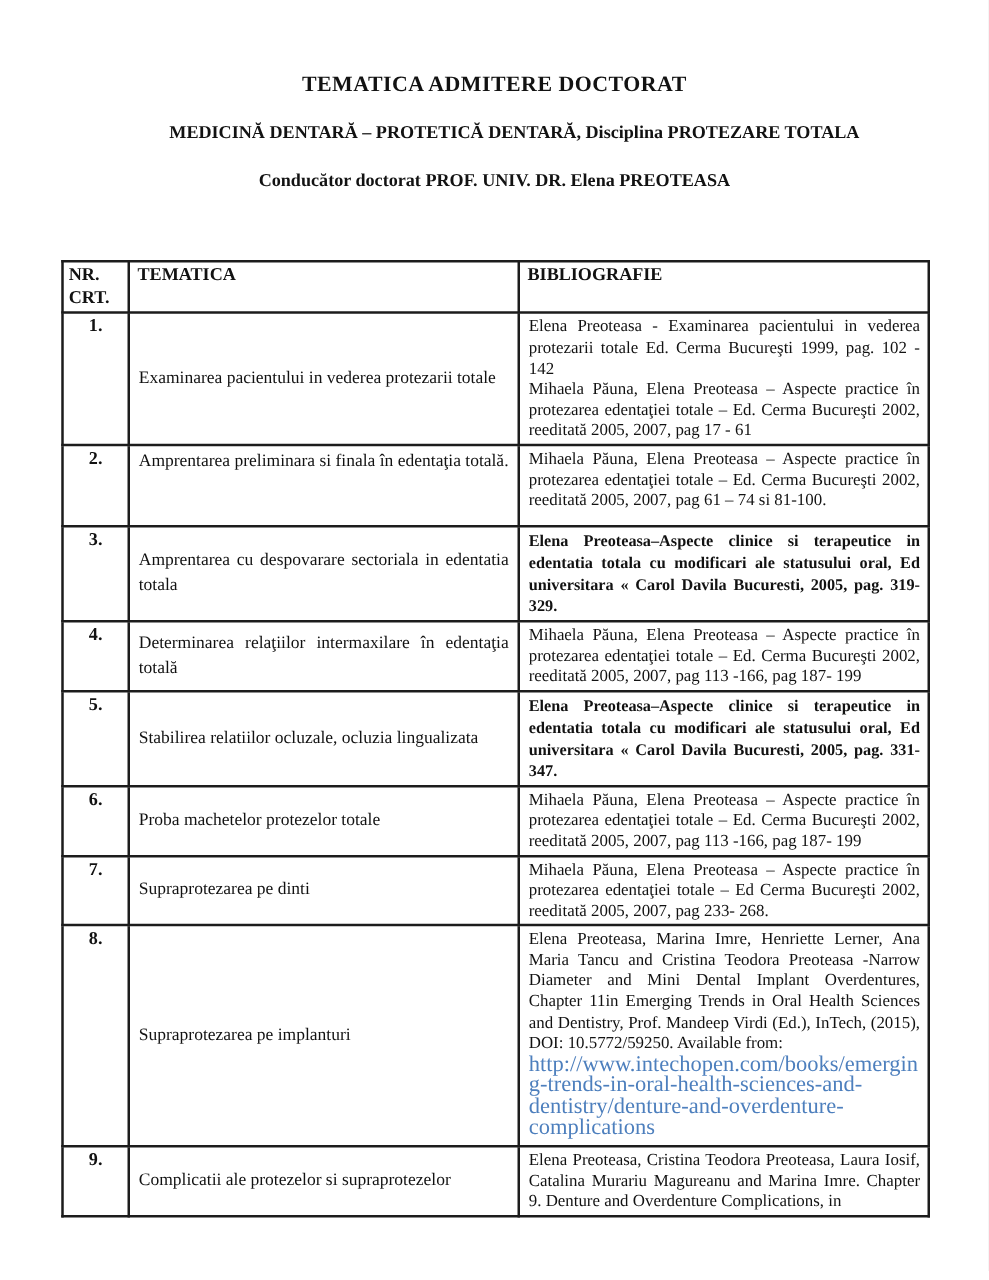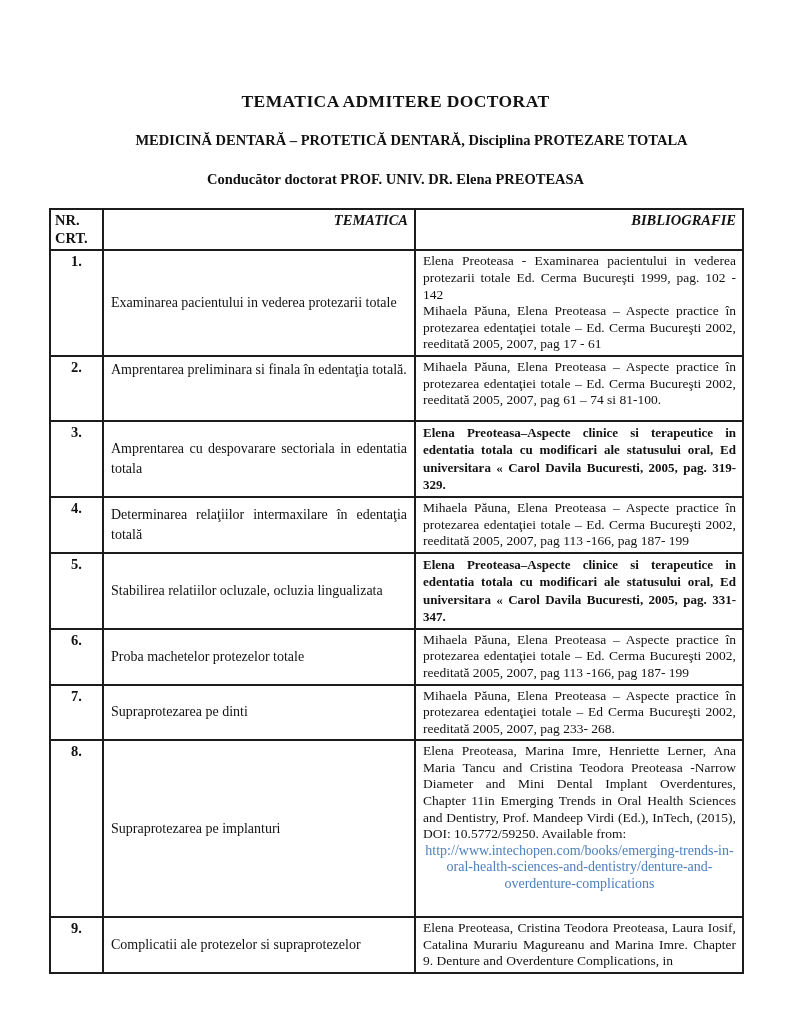--- a/index.html
+++ b/index.html
@@ -9,21 +9,21 @@
     height: 1024px;
     margin: 0 auto;
     background: #ffffff;
     font-family: "Liberation Serif", serif;
     color: #121212;
     overflow: hidden;
   }
   .head-block { position:absolute; top:0; left:0; width:791px; }
   .doc-title {
     margin: 0;
-    padding-top: 91px;
+    padding-top: 57px;
     text-align: center;
     font-size: 17.5px;
     font-weight: bold;
     letter-spacing: 0.4px;
   }
   .doc-subtitle {
     margin: 0;
     padding-top: 20px;
     text-align: center;
     font-size: 14.5px;
@@ -50,21 +50,21 @@
     padding: 2px 6px;
     vertical-align: top;
     overflow: hidden;
   }
   .topics th {
     font-size: 14.5px;
     font-weight: bold;
     line-height: 1.22;
   }
   th.h-nr { text-align: left; padding-left: 4px; }
-  th.h-center { text-align: right; font-style: italic; }
+  th.h-center { text-align: left; }
   td.nr-cell {
     text-align: center;
     font-weight: bold;
     font-size: 14.5px;
     padding-top: 2px;
   }
   td.tem-cell { vertical-align: middle; padding: 3px 7px; }
   td.tem-top { vertical-align: top; border-radius: 26px; }
   .tem-text {
     font-size: 14px;
@@ -77,25 +77,25 @@
     line-height: 16.6px;
     text-align: justify;
   }
   .bib-alt {
     font-weight: bold;
     font-size: 13px;
     line-height: 17.5px;
   }
   a.bib-link {
     display: block;
-    font-size: 14px;
+    font-size: 18px;
     line-height: 16.6px;
     text-decoration: none;
     word-break: break-word;
-    text-align: center;
+    text-align: left;
   }
 </style>
 </head>
 <body>
 
 <div class="page">
   <div class="head-block">
     <h1 class="doc-title">TEMATICA ADMITERE DOCTORAT</h1>
     <h2 class="doc-subtitle">MEDICINĂ DENTARĂ – PROTETICĂ DENTARĂ, Disciplina PROTEZARE TOTALA</h2>
     <h3 class="doc-supervisor">Conducător doctorat PROF. UNIV. DR. Elena PREOTEASA</h3>

